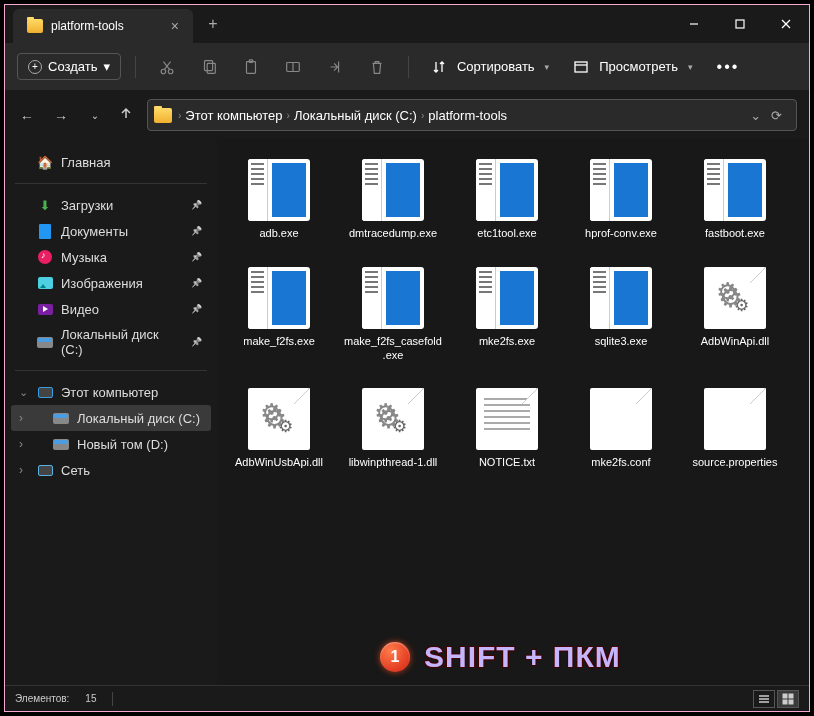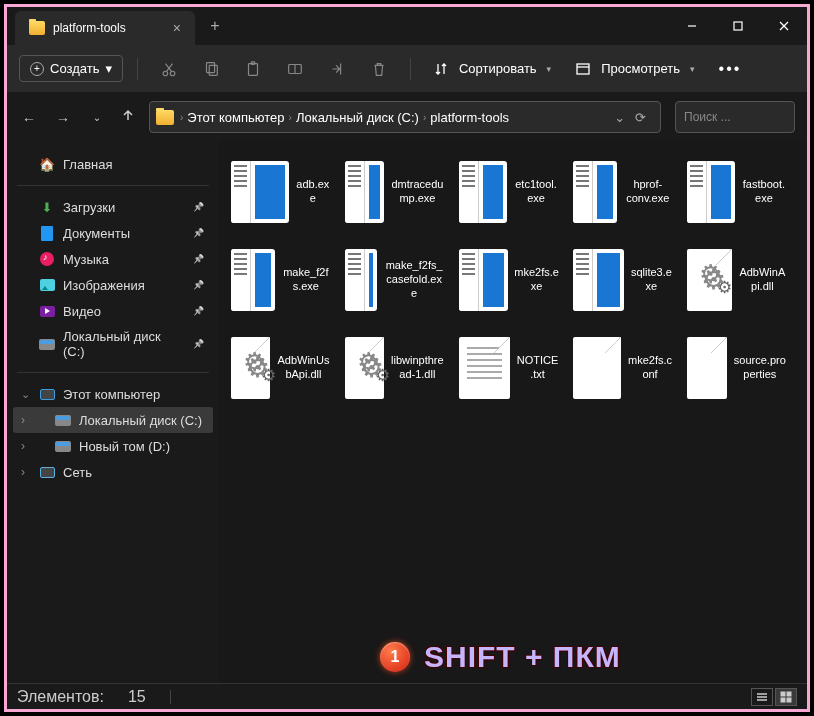--- a/index.html
+++ b/index.html
@@ -1,17 +1,17 @@
 <!DOCTYPE html>
 <html><head>
 <meta charset="utf-8">
 <style>
 * { margin: 0; padding: 0; box-sizing: border-box; font-family: 'Segoe UI', Tahoma, sans-serif; }
 body { background: #000; width: 814px; height: 716px; overflow: hidden; position: relative; }
-.window { width: 806px; height: 708px; margin: 4px; background: #1a1a1a; border: 3px solid #f9a8d4; display: flex; flex-direction: column; }
+.window { width: 806px; height: 708px; margin: 4px; background: #1a1a1a; border: 1px solid #f9a8d4; display: flex; flex-direction: column; }
 .titlebar { height: 38px; background: #1a1a1a; display: flex; align-items: stretch; }
 .tab { display: flex; align-items: center; gap: 8px; padding: 0 14px; background: #2a2a2a; border-radius: 6px 6px 0 0; margin-top: 4px; margin-left: 8px; min-width: 180px; }
 .tab .folder-icon { width: 16px; height: 14px; background: linear-gradient(#ffd966, #f0b030); border-radius: 2px; position: relative; }
 .tab .folder-icon::before { content:""; position:absolute; top:-2px; left:0; width:7px; height:3px; background:#ffd966; border-radius:1px 1px 0 0; }
 .tab-title { color: #fff; font-size: 12px; flex:1; }
 .tab-close { color:#aaa; font-size:14px; cursor:pointer; }
 .newtab { width:40px; display:flex; align-items:center; justify-content:center; color:#aaa; font-size:16px; }
 .winctrl { margin-left:auto; display:flex; }
 .wc-btn { width:46px; display:flex; align-items:center; justify-content:center; color:#fff; font-size:12px; }
 .wc-btn svg { width:12px; height:12px; stroke:#fff; fill:none; stroke-width:1.2; }
@@ -57,38 +57,38 @@
 .i-music { width:14px; height:14px; background:#e91e63; border-radius:50%; position:relative; }
 .i-music::after{content:"♪";position:absolute;color:#fff;font-size:9px;left:3px;top:0;}
 .i-video { width:15px; height:11px; background:#7b1fa2; border-radius:2px; position:relative; }
 .i-video::after{content:"";position:absolute;left:5px;top:2px;width:0;height:0;border-top:3px solid transparent;border-bottom:3px solid transparent;border-left:5px solid #fff;}
 .i-disk { width:16px; height:11px; background:#888; border-radius:2px; position:relative; }
 .i-disk::after{content:"";position:absolute;top:1px;left:1px;right:1px;height:4px;background:#4a9de0;border-radius:1px;}
 .i-pc { width:15px; height:11px; background:#444; border:1px solid #3a9de0; border-radius:2px; }
 .i-net { width:15px; height:11px; background:#444; border:1px solid #5ab0e0; border-radius:2px; position:relative; }
 .content { flex:1; background:#181818; padding:16px 8px; overflow:auto; }
 .grid { display:grid; grid-template-columns:repeat(5, 108px); gap:18px 6px; }
-.file-item { display:flex; flex-direction:row; align-items:center; gap:6px; padding:4px; }
+.file-item { display:flex; flex-direction:column; align-items:center; gap:6px; padding:4px; }
 .file-icon { width:62px; height:62px; position:relative; }
 .exe-icon { background:#fff; border-radius:3px; overflow:hidden; display:flex; }
 .exe-left { width:20px; background:#fff; border-right:1px solid #ccc; display:flex; flex-direction:column; padding:4px 3px; gap:3px; }
 .exe-left span { height:2px; background:#777; }
 .exe-right { flex:1; background:#1976d2; margin:4px; }
 .dll-icon { background:#fff; border-radius:2px; position:relative; }
 .dll-icon::before { content:""; position:absolute; top:0; right:0; width:16px; height:16px; background:linear-gradient(135deg, transparent 48%, #ccc 50%, #fff 52%); }
 .dll-icon::after { content:"⚙"; position:absolute; font-size:28px; color:#888; left:14px; top:14px; }
 .gear1 { position:absolute; font-size:26px; color:#888; left:12px; top:10px; }
 .gear2 { position:absolute; font-size:17px; color:#666; left:30px; top:28px; }
 .txt-icon { background:#fff; border-radius:2px; position:relative; padding:10px 8px; display:flex; flex-direction:column; gap:4px; }
 .txt-icon::before { content:""; position:absolute; top:0; right:0; width:16px; height:16px; background:linear-gradient(135deg, transparent 48%, #ccc 50%, #fff 52%); }
 .txt-icon span { height:2px; background:#aaa; }
 .blank-icon { background:#fff; border-radius:2px; position:relative; }
 .blank-icon::before { content:""; position:absolute; top:0; right:0; width:16px; height:16px; background:linear-gradient(135deg, transparent 48%, #ccc 50%, #fff 52%); }
 .file-label { color:#fff; font-size:11px; text-align:center; line-height:1.25; max-width:100px; word-break:break-word; }
-.statusbar { height:26px; background:#1a1a1a; border-top:1px solid #333; display:flex; align-items:center; padding:0 10px; font-size:16px; color:#ccc; gap:24px; }
+.statusbar { height:26px; background:#1a1a1a; border-top:1px solid #333; display:flex; align-items:center; padding:0 10px; font-size:10px; color:#ccc; gap:16px; }
 .status-sep { width:1px; height:14px; background:#444; }
 .view-toggle { margin-left:auto; display:flex; gap:2px; }
 .vt { width:22px; height:18px; border:1px solid #555; display:flex; align-items:center; justify-content:center; }
 .vt.active { background:#3a3a3a; }
 .vt svg { width:12px; height:12px; stroke:#ccc; fill:#ccc; }
 .annotation { position:absolute; bottom:42px; left:380px; display:flex; align-items:center; gap:14px; }
 .anno-badge { width:30px; height:30px; border-radius:50%; background:radial-gradient(circle at 35% 30%, #ff7b4a, #d62010); display:flex; align-items:center; justify-content:center; color:#fff; font-weight:bold; font-size:16px; box-shadow:0 0 6px rgba(255,80,30,0.7), inset 0 1px 2px rgba(255,255,255,0.4); }
 .anno-text { color:#c4b5fd; font-size:30px; font-weight:900; letter-spacing:1px; text-shadow:1px 1px 0 #400, -1px -1px 0 #400, 1px -1px 0 #400, -1px 1px 0 #400; }
 </style>
 </head>
@@ -198,23 +198,20 @@
       <span class="bc-item">Этот компьютер</span>
       <span class="bc-sep">›</span>
       <span class="bc-item">Локальный диск (C:)</span>
       <span class="bc-sep">›</span>
       <span class="bc-item">platform-tools</span>
       <div class="bc-end">
         <span>⌄</span>
         <span>⟳</span>
       </div>
     </div>
-    <div class="searchbox">
-      <span textcontent="Поиск ...">Поиск ...</span>
-    </div>
   </div>
 
   <div class="body">
     <div class="sidebar">
       <div class="sb-item top">
           <span class="sb-icon i-home">🏠</span>
           <span>Главная</span>
         </div>
       <div class="sb-sep"></div>
       <div class="sb-item pin">

